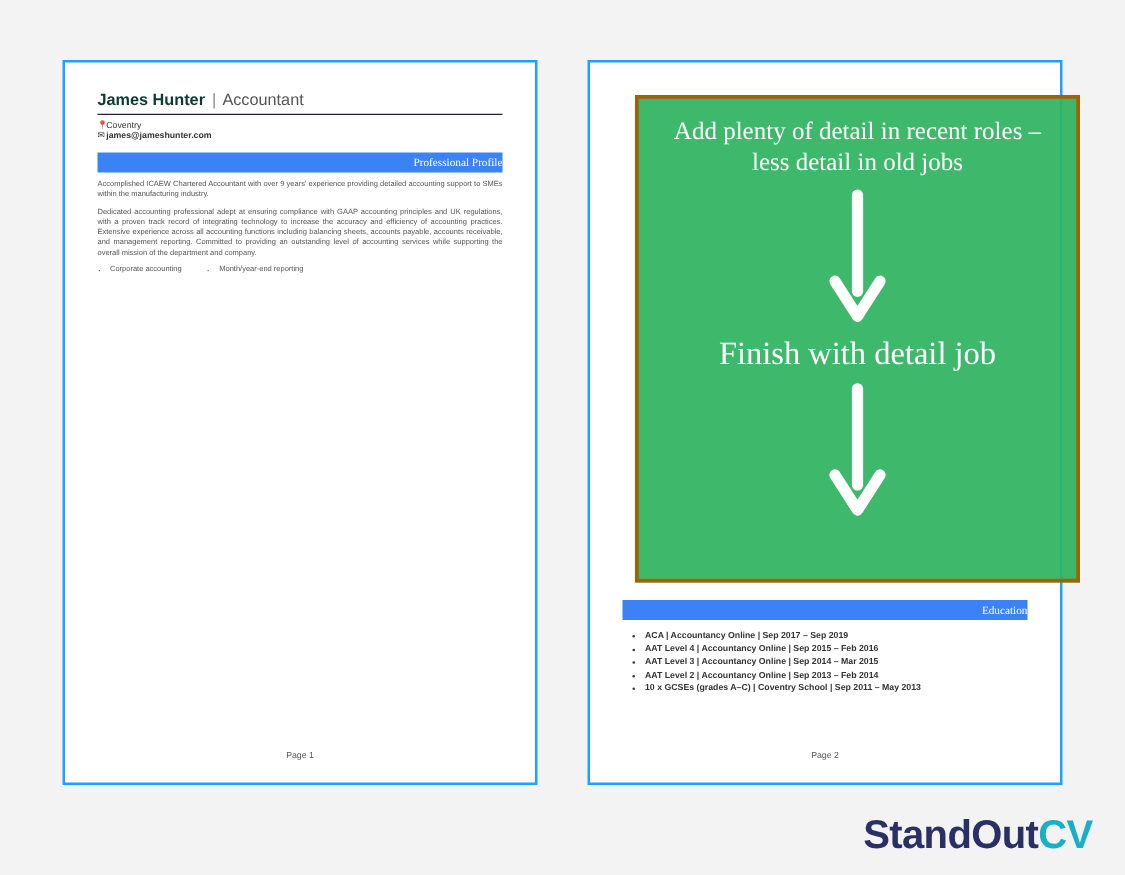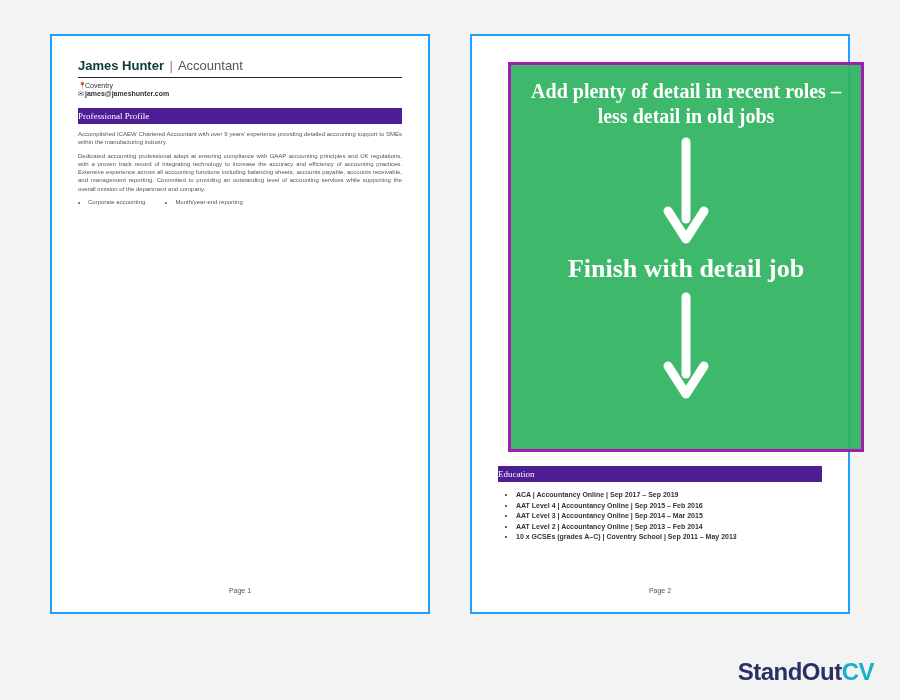--- a/index.html
+++ b/index.html
@@ -3,69 +3,68 @@
 <meta charset="utf-8">
 <style>
   * { box-sizing: border-box; margin: 0; padding: 0; }
   body {
     width: 900px; height: 700px;
     background: #f3f3f3;
     font-family: Arial, sans-serif;
     position: relative;
     overflow: hidden;
   }
-  .pages { display: flex; gap: 40px; padding: 34px 50px 0; justify-content: center; }
+  .pages { display: flex; gap: 40px; padding: 48px 50px 0; justify-content: center; }
   .page {
     width: 380px; height: 580px;
     background: #fff;
     border: 2px solid #1fa0ff;
     padding: 22px 26px 14px;
     position: relative;
     font-size: 7px;
     color: #333;
   }
   .page-inner { position: relative; height: 100%; }
   .name-line { font-size: 13px; border-bottom: 1px solid #223; padding-bottom: 4px; margin-bottom: 4px; }
   .name-line .name { color: #0d3a35; font-weight: bold; }
   .name-line .sep { color: #888; margin: 0 2px; }
   .name-line .role { color: #555; }
   .contact { font-size: 7px; color: #333; }
   .contact .ic { display:inline-block; width:7px; }
   .section-bar {
-    background: #4c1d95; color: #fff; text-align: left;
+    background: #3b82f6; color: #fff; text-align: right;
     font-size: 9px; font-family: Georgia, serif;
     padding: 3px 0; margin-top: 10px;
   }
   .para { font-size: 6px; line-height: 1.35; color: #555; margin-top: 6px; text-align: justify; }
   .skills-cols { display: flex; gap: 20px; margin-top:6px; font-size:6px; color:#555;}
   .skills-cols ul { list-style: disc; padding-left: 10px; }
   .edu-list { font-size:7px; line-height:1.5; margin-top:8px; padding-left:18px; }
   .edu-list li { list-style: disc; }
   .pgnum { position:absolute; bottom:4px; left:0; right:0; text-align:center; font-size:7px; color:#555;}
   
   .overlay {
     position: absolute;
     background: rgba(46,179,96,0.92);
-    border: 3px solid #a21caf;
+    border: 3px solid #a16207;
     color: #fff;
     font-family: "Comic Sans MS", "Marker Felt", cursive;
     text-align: center;
     padding: 14px 12px 10px;
-    font-weight: bold;
   }
   .ov1 { left: 12px; top: 208px; width: 350px; height: 342px; border-bottom:none; }
   .ov2 { left: 10px; top: 4px; width: 356px; height: 390px; }
   .ov-title { font-size: 26px; line-height: 1.2; margin-bottom: 6px; }
   .ov-sub { font-size: 20px; line-height:1.25; }
   .arrow-svg { display:block; margin: 8px auto 0; }
   
   .logo {
     position: absolute;
     right: 26px; bottom: 14px;
-    font-size: 24px; font-weight: bold;
+    font-size: 32px; font-weight: bold;
     letter-spacing: -0.5px;
   }
   .logo .a { color: #2a2f66; }
   .logo .b { color: #17b0c8; font-weight: 800; }
 </style>
 </head>
 <body>
 
 <div class="pages">
 

